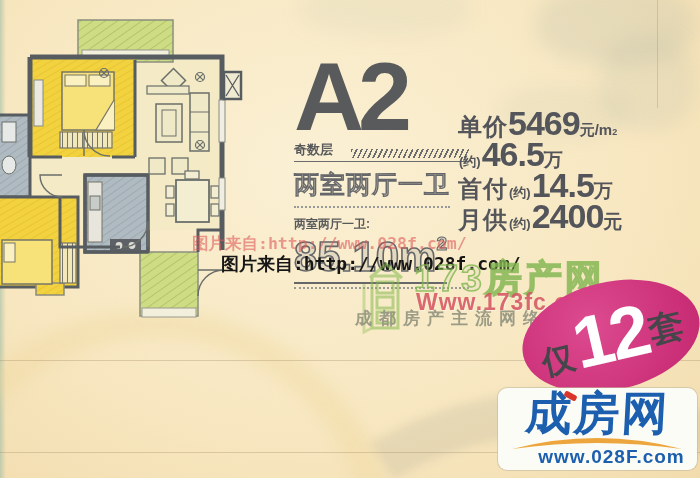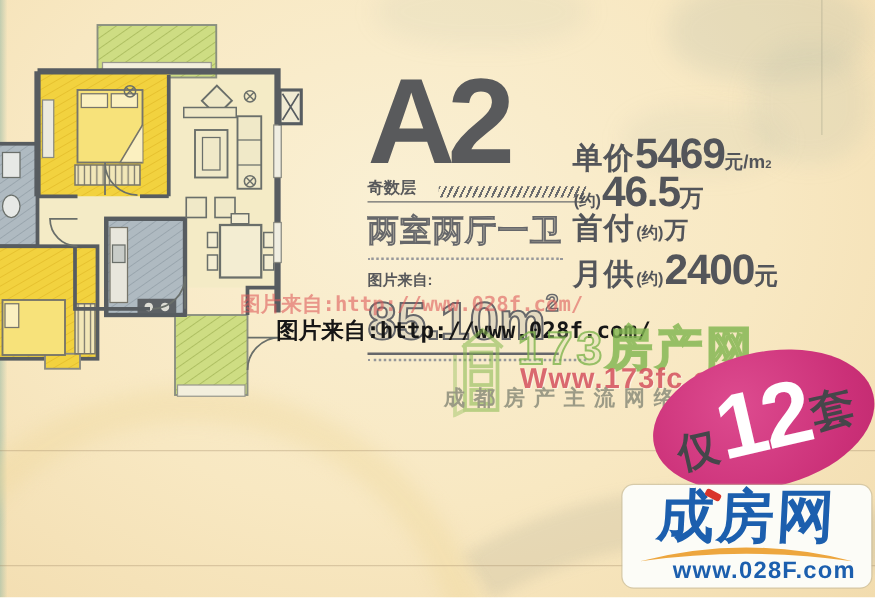--- a/index.html
+++ b/index.html
@@ -230,21 +230,21 @@
     </g>
   </svg>
 
   <div class="a2-block">
     <div class="a2-title">A2</div>
     <div class="floor-row">
       <span class="floor-note">奇数层</span>
       <span class="hatch"></span>
     </div>
     <div class="layout-text">两室两厅一卫</div>
-    <div class="area-label">图片来自:</div>
+    <div class="area-label">两室两厅一卫:</div>
     <div class="area-row">
       <span class="area-value">85.10m</span><span class="area-sup">2</span>
     </div>
     <div class="area-dots"></div>
   </div>
 
   <div class="pricing">
     <div class="p-row">
       <span class="p-label">单价</span>
       <span class="p-value">5469</span>
@@ -252,20 +252,21 @@
       <span class="p-unit-sup">2</span>
     </div>
     <div class="p-row">
       <span class="p-approx">(约)</span>
       <span class="p-value">46.5</span>
       <span class="p-suffix">万</span>
     </div>
     <div class="p-row">
       <span class="p-label">首付</span>
       <span class="p-approx">(约)</span>
+      <span class="p-value">14.5</span>
       <span class="p-suffix">万</span>
     </div>
     <div class="p-row">
       <span class="p-label">月供</span>
       <span class="p-approx">(约)</span>
       <span class="p-value">2400</span>
       <span class="p-suffix">元</span>
     </div>
   </div>
 

